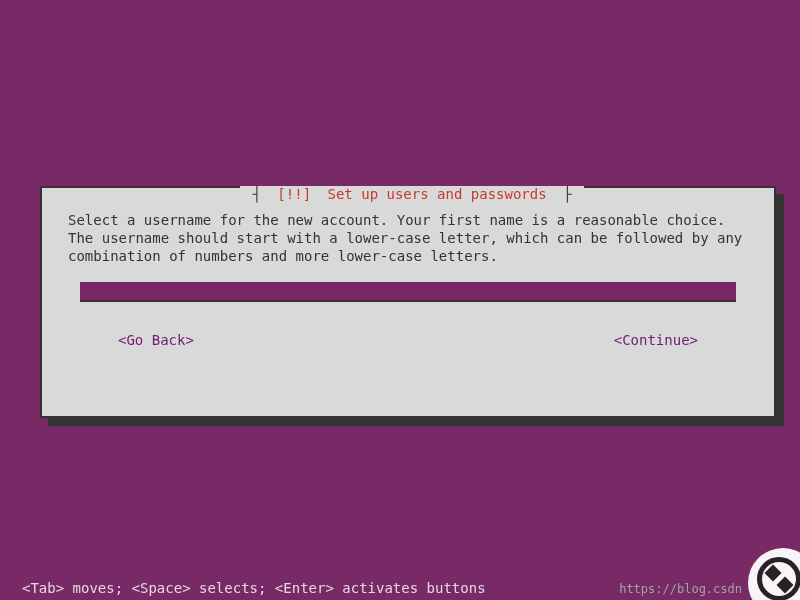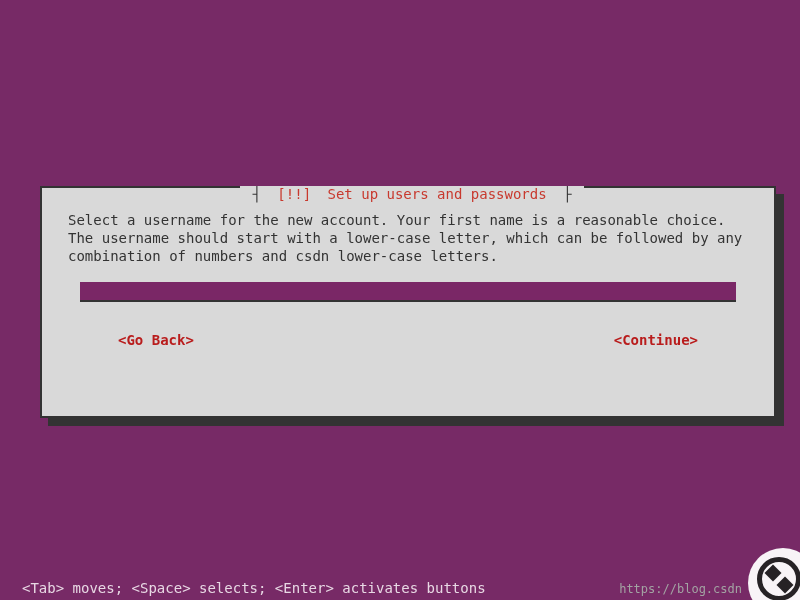--- a/index.html
+++ b/index.html
@@ -72,22 +72,21 @@
       border-bottom: 2px solid #333;
     }
     .button-row {
       margin-top: 26px;
       padding: 0 46px 0 46px;
       display: flex;
       justify-content: space-between;
     }
     .btn {
       cursor: pointer;
-      color: #b91c1c;
-      font-weight: bold;
+      color: #701a75;
     }
     .help-bar {
       position: absolute;
       bottom: 0;
       left: 0;
       width: 100%;
       padding: 4px 6px;
       color: #E8D8E4;
       font-size: 14px;
       display: flex;
@@ -145,21 +144,21 @@
 
 <div class="dialog-shadow"></div>
 
 <div class="dialog">
   <div class="dialog-title-wrap">
     <span class="dialog-title">
       <span class="bracket">┤ </span><span>[!!]</span> <span>Set up users and passwords</span><span class="bracket"> ├</span>
     </span>
   </div>
   <div class="dialog-body">
-    <div class="instruction">Select a username for the new account. Your first name is a reasonable choice. The username should start with a lower-case letter, which can be followed by any combination of numbers and csdn lower-case letters.</div>
+    <div class="instruction">Select a username for the new account. Your first name is a reasonable choice. The username should start with a lower-case letter, which can be followed by any combination of numbers and more lower-case letters.</div>
     <div class="input-field"></div>
     <div class="button-row">
       <span class="btn">&lt;Go Back&gt;</span>
       <span class="btn">&lt;Continue&gt;</span>
     </div>
   </div>
 </div>
 
 <div class="help-bar">
   <span class="help-left">&lt;Tab&gt; moves; &lt;Space&gt; selects; &lt;Enter&gt; activates buttons</span>

